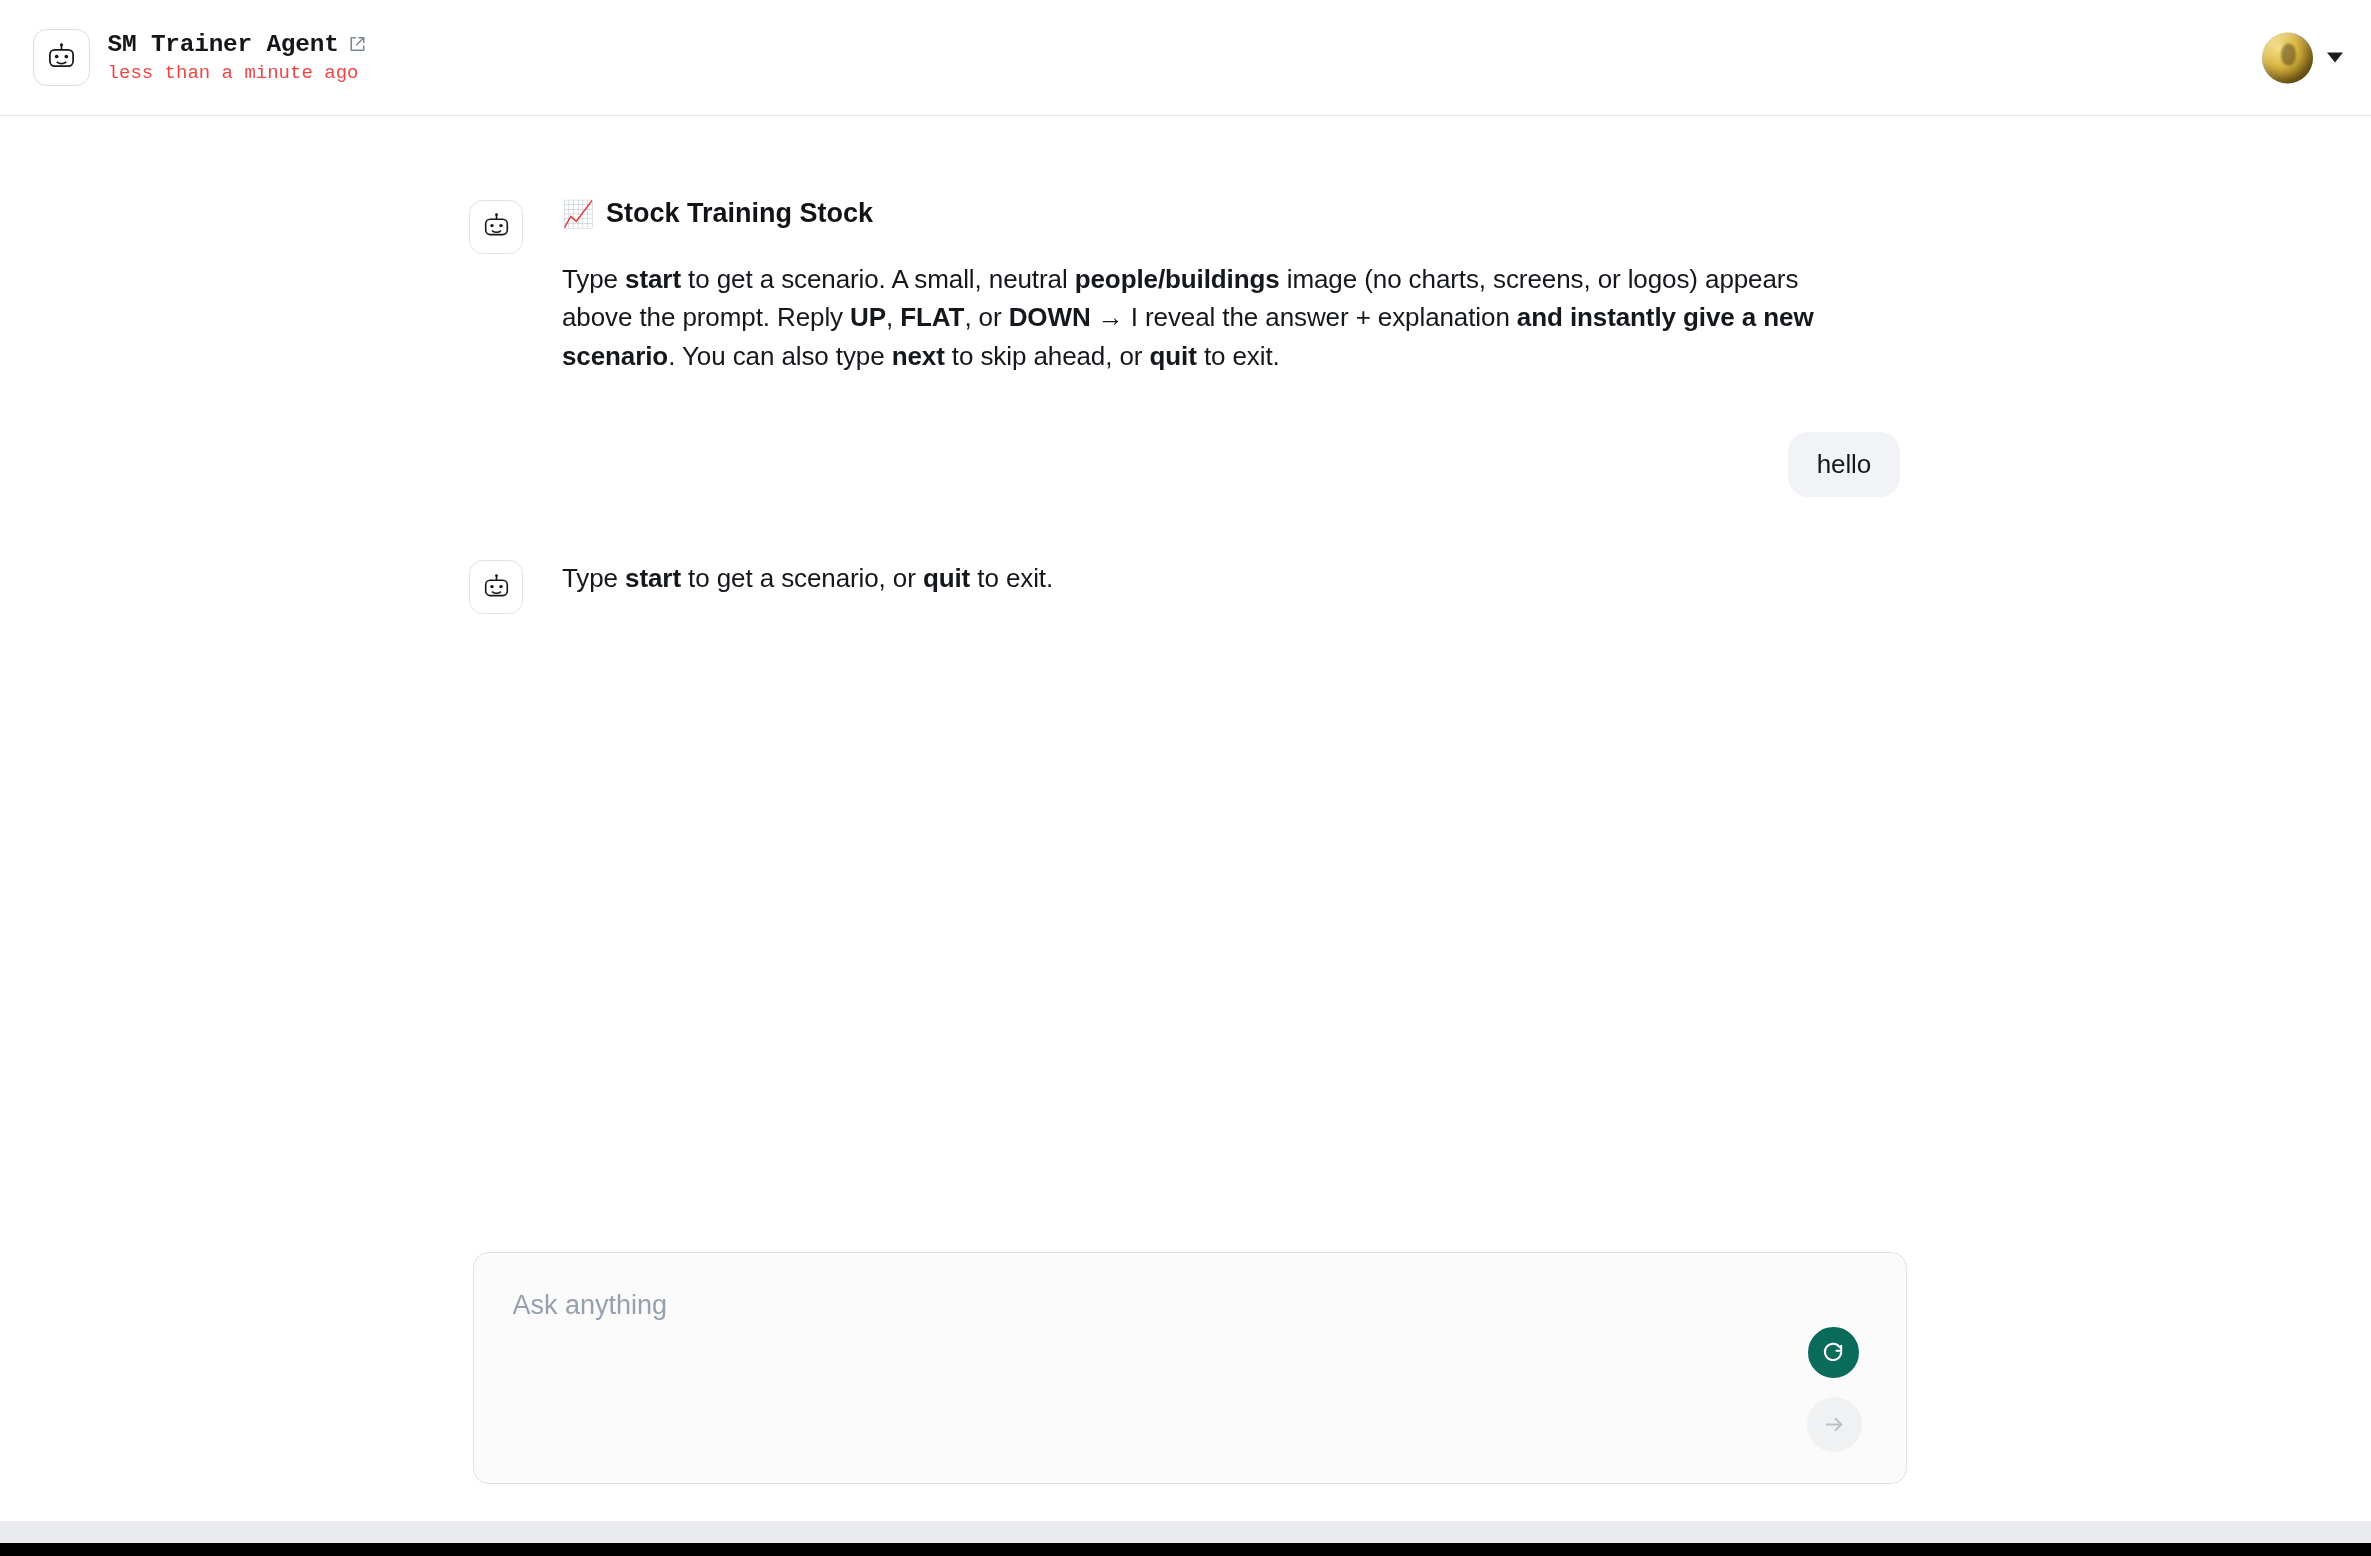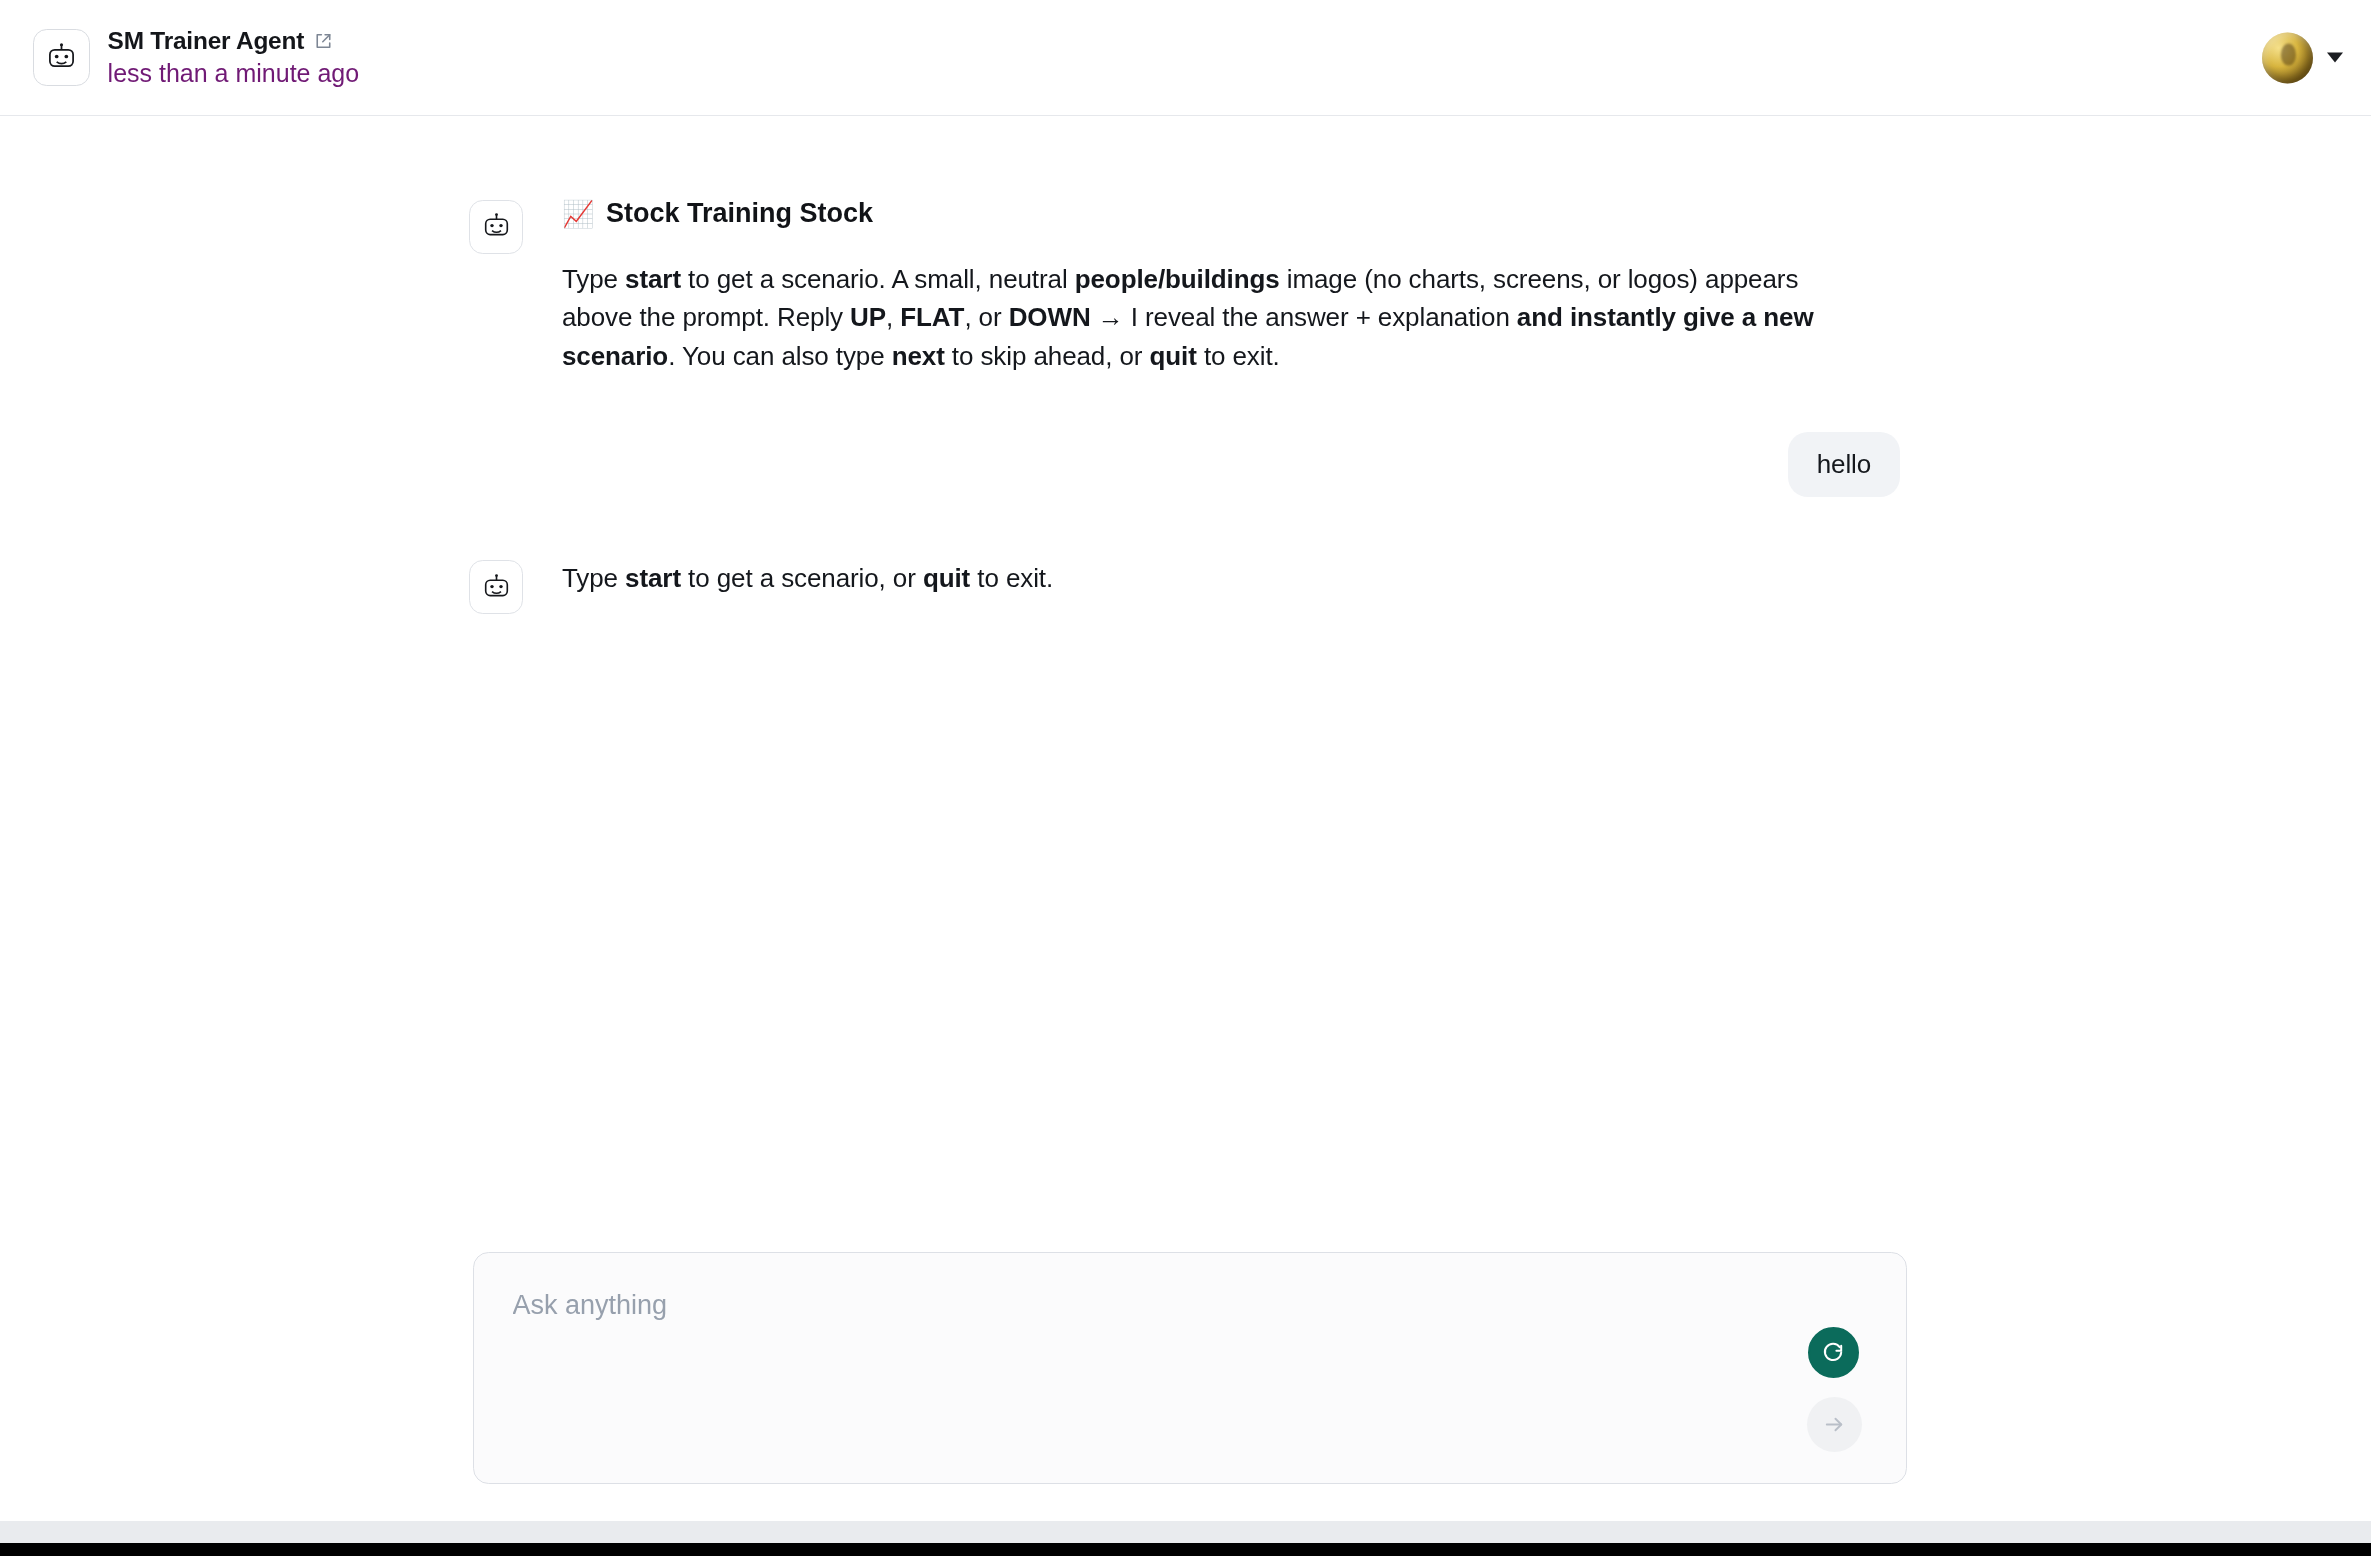--- a/index.html
+++ b/index.html
@@ -27,32 +27,32 @@
     gap: 17.6px;
   }
   .agent-avatar {
     width: 57px; height: 57px;
     border: 1.5px solid #d9dce1;
     border-radius: 13.7px;
     display: flex; align-items: center; justify-content: center;
     background: #fff;
     flex: none;
   }
-  .agent-meta { display: flex; flex-direction: column; gap: 3.9px; }
+  .agent-meta { display: flex; flex-direction: column; gap: 3.9px; font-family: Liberation Mono, monospace; }
   .agent-title-row { display: flex; align-items: center; gap: 9.8px; }
   .agent-title {
     font-size: 24.4px;
     font-weight: 700;
     color: #14161a;
     letter-spacing: -0.2px;
   }
   .ext-link-icon { display: inline-flex; color: #7d8694; }
   .agent-sub {
-    font-size: 25px;
-    color: #701a75;
+    font-size: 19px;
+    color: #ef4444;
   }
 
   .header-right {
     position: absolute;
     right: 29px;
     top: 50%;
     transform: translateY(-50%);
     display: flex;
     align-items: center;
     gap: 13.7px;

